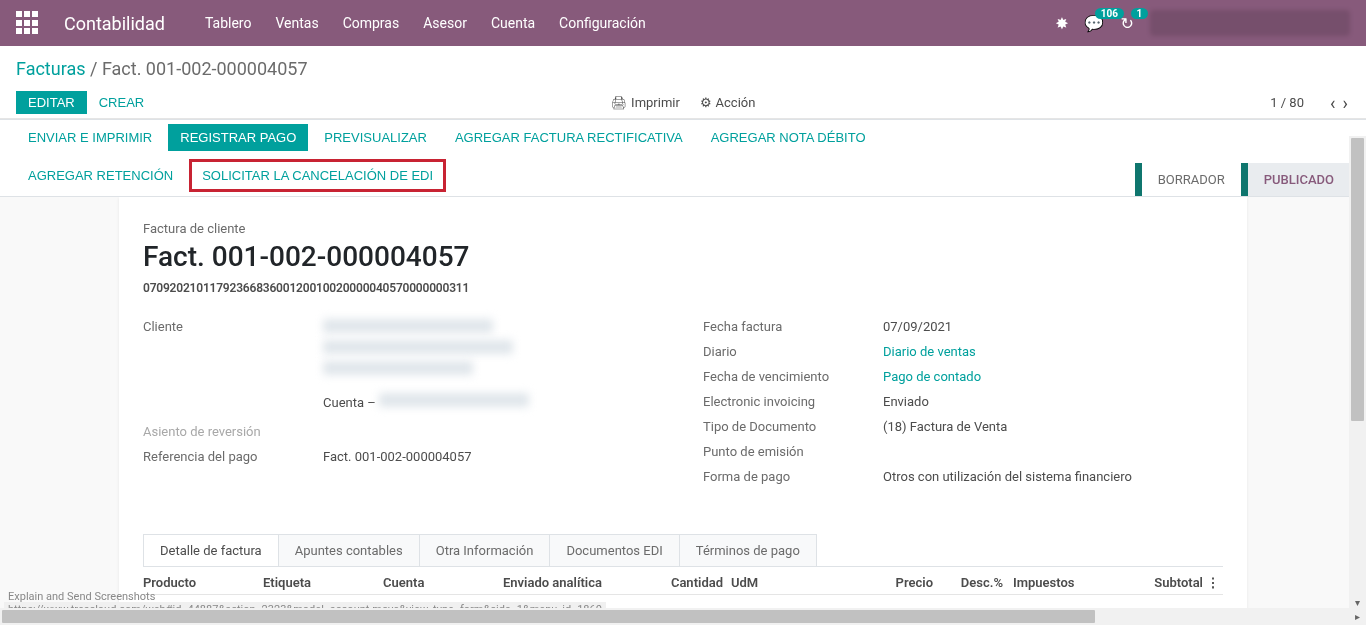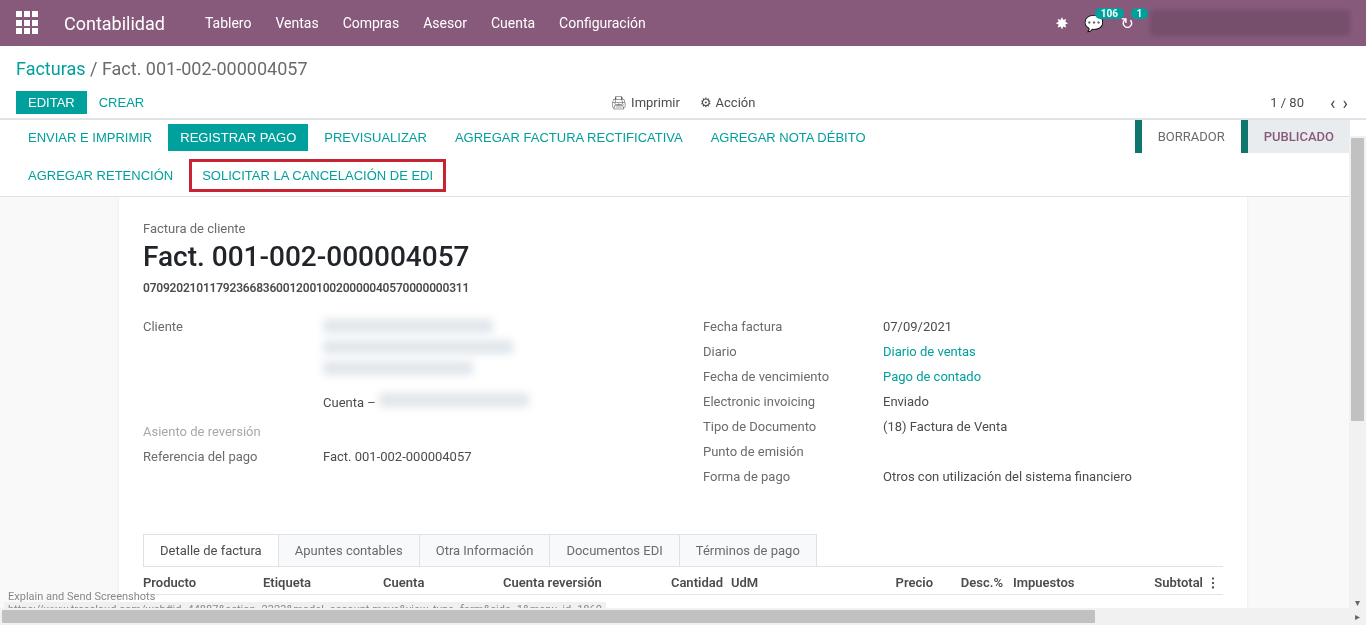--- a/index.html
+++ b/index.html
@@ -21,21 +21,21 @@
   .breadcrumb .root { color: #00a09d; cursor: pointer; }
   .action-row { display: flex; align-items: center; }
   .btn { padding: 4px 12px; border: none; font-size: 13px; cursor: pointer; text-transform: uppercase; }
   .btn-primary { background: #00a09d; color: #fff; }
   .btn-secondary { background: transparent; color: #00a09d; }
   .action-center { margin-left: auto; margin-right: auto; display: flex; gap: 20px; position: absolute; left: 50%; transform: translateX(-50%); }
   .action-center a { color: #4c4c4c; text-decoration: none; cursor: pointer; display: flex; align-items: center; gap: 4px; }
   .pager { margin-left: auto; display: flex; align-items: center; gap: 24px; color: #4c4c4c; }
   .pager-arrows span { cursor: pointer; font-size: 18px; color: #4c4c4c; margin: 0 2px; }
   
-  .status-band { border-top: 1px solid #dee2e6; border-bottom: 1px solid #dee2e6; padding: 0 16px; display: flex; align-items: flex-start; background: #fff; position: relative; min-height: 66px; }
+  .status-band { border-top: 1px solid #dee2e6; border-bottom: 1px solid #dee2e6; padding: 0 16px; display: flex; align-items: flex-end; background: #fff; position: relative; min-height: 66px; }
   .status-buttons { display: flex; flex-wrap: wrap; max-width: 1000px; }
   .status-btn { padding: 6px 12px; color: #00a09d; font-weight: 500; text-transform: uppercase; font-size: 13px; cursor: pointer; background: transparent; border: none; margin: 4px 4px 4px 0; }
   .status-btn.highlight { background: #00a09d; color: #fff; }
   .status-btn.boxed { border: 3px solid #c82333; padding: 6px 10px; }
   .status-steps { margin-left: auto; display: flex; }
   .step { padding: 8px 16px; color: #6b6b6b; font-size: 13px; background: #fff; border-left: 7px solid #0f766e; text-transform: uppercase; display: flex; align-items: center; height: 33px; }
   .step.active { background: #e9ecef; color: #875a7b; font-weight: 500; }
   
   .form-sheet { background: #fff; margin: 0 auto; width: 1128px; box-shadow: 0 1px 3px rgba(0,0,0,0.08); padding: 24px; margin-top: 0px; }
   .doc-type { color: #6b6b6b; font-size: 13px; margin-bottom: 4px; }
@@ -216,21 +216,21 @@
     <div class="tab">Apuntes contables</div>
     <div class="tab">Otra Información</div>
     <div class="tab">Documentos EDI</div>
     <div class="tab">Términos de pago</div>
   </div>
 
   <div class="grid-head">
     <div class="gh-producto">Producto</div>
     <div class="gh-etiqueta">Etiqueta</div>
     <div class="gh-cuenta">Cuenta</div>
-    <div class="gh-canalytica">Cuenta reversión</div>
+    <div class="gh-canalytica">Enviado analítica</div>
     <div class="gh-cantidad">Cantidad</div>
     <div class="gh-udm">UdM</div>
     <div class="gh-precio">Precio</div>
     <div class="gh-desc">Desc.%</div>
     <div class="gh-impuestos">Impuestos</div>
     <div class="gh-subtotal">Subtotal</div>
     <div class="gh-more">⋮</div>
   </div>
 </div>
 

